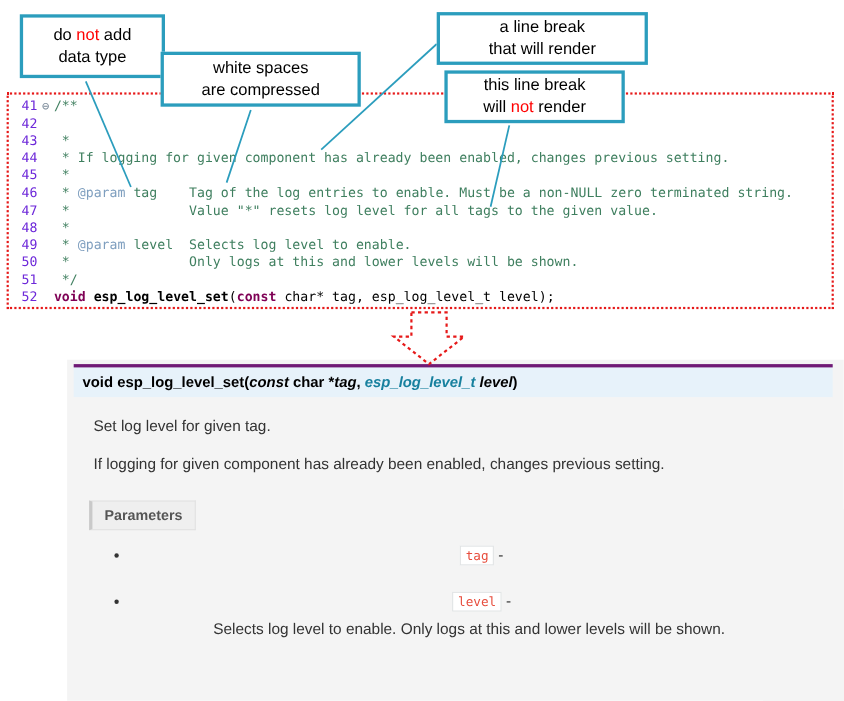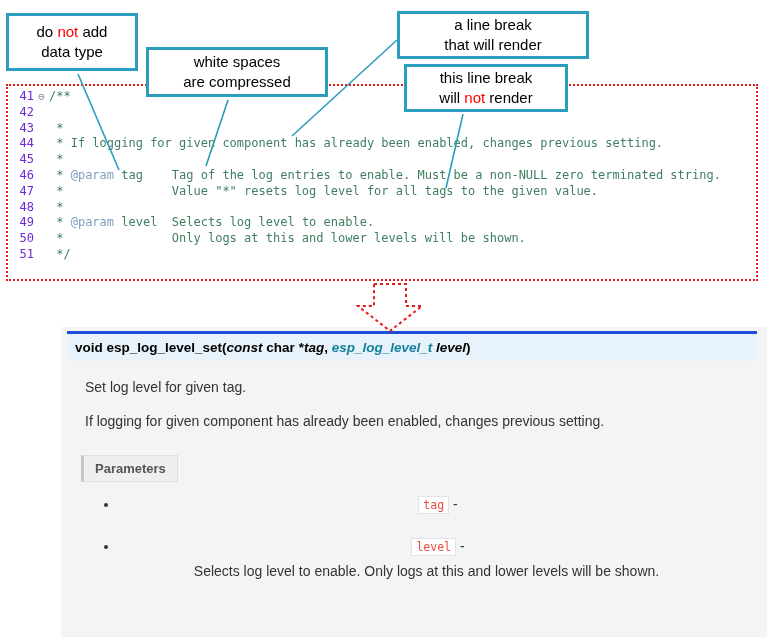--- a/index.html
+++ b/index.html
@@ -5,21 +5,21 @@
   html,body{margin:0;padding:0;background:#fff;}
   body{width:767px;height:637px;overflow:hidden;font-family:"Liberation Sans",sans-serif;}
   .page{position:relative;width:767px;height:637px;background:#fff;}
 
   
   .callout{position:absolute;box-sizing:border-box;border:3px solid #2b9dbd;background:#fff;
     display:flex;align-items:center;justify-content:center;text-align:center;
     font-size:15px;color:#000;line-height:1.35;z-index:4;}
   .callout .seg{white-space:pre-line;}
   .red-text{color:#f00;}
-  #callout-1{left:6px;top:13px;width:132px;height:58px;}
+  #callout-1{left:18px;top:13px;width:132px;height:58px;}
   #callout-2{left:146px;top:47px;width:182px;height:50px;}
   #callout-3{left:397px;top:11px;width:192px;height:48px;}
   #callout-4{left:404px;top:64px;width:164px;height:48px;}
 
   
   .code-panel{position:absolute;left:6px;top:84px;width:752px;height:197px;box-sizing:border-box;
     border:2px dotted #e61919;background:#fff;padding:3px 0 0 2px;
     font-family:"DejaVu Sans Mono",monospace;font-size:12px;line-height:15.8px;z-index:1;}
   .code-line{display:flex;white-space:pre;}
   .ln{width:24px;text-align:right;color:#6d28d9;flex:none;}
@@ -30,21 +30,21 @@
   .keyword{color:#7f0055;font-weight:bold;}
   .func{color:#000;font-weight:bold;}
   .plain{color:#000;}
 
   
   .overlay{position:absolute;left:0;top:0;width:767px;height:637px;pointer-events:none;z-index:3;}
 
   
   .doc-panel{position:absolute;left:61px;top:327px;width:706px;height:310px;box-sizing:border-box;
     background:#f4f4f4;padding:4px 10px 0 6px;z-index:1;color:#333;}
-  .sig{background:#e7f2fa;border-top:3px solid #1d4ed8;padding:6px 8px;font-size:13.5px;
+  .sig{background:#e7f2fa;border-top:3px solid #701a75;padding:6px 8px;font-size:13.5px;
     font-weight:bold;color:#000;}
   .s-const,.s-param{font-style:italic;}
   .s-type{color:#17809e;font-style:italic;}
   .doc-body{padding-left:18px;}
   .doc-p{font-size:14px;color:#333;margin:18px 0;max-width:645px;}
   .params-label{display:inline-block;background:#efefef;border:1px solid #e1e1e1;
     border-left:3px solid #c9c9c9;padding:5px 11px;font-weight:bold;font-size:13px;color:#555;
     margin:8px 0 2px -4px;}
   .params-list{margin:12px 0 0 14px;padding-left:20px;list-style:disc;text-align:center;}
   .params-list li{margin-bottom:26px;font-size:14px;color:#333;}
@@ -89,20 +89,21 @@
         <div class="code-line"><span class="ln">42</span><span class="fold"></span></div>
         <div class="code-line"><span class="ln">43</span><span class="fold"></span><span class="code-text"><span class="comment"> *</span></span></div>
         <div class="code-line"><span class="ln">44</span><span class="fold"></span><span class="code-text"><span class="comment"> * If logging for given component has already been enabled, changes previous setting.</span></span></div>
         <div class="code-line"><span class="ln">45</span><span class="fold"></span><span class="code-text"><span class="comment"> *</span></span></div>
         <div class="code-line"><span class="ln">46</span><span class="fold"></span><span class="code-text"><span class="comment"> * </span><span class="doctag">@param</span><span class="comment"> tag    Tag of the log entries to enable. Must be a non-NULL zero terminated string.</span></span></div>
         <div class="code-line"><span class="ln">47</span><span class="fold"></span><span class="code-text"><span class="comment"> *               Value "*" resets log level for all tags to the given value.</span></span></div>
         <div class="code-line"><span class="ln">48</span><span class="fold"></span><span class="code-text"><span class="comment"> *</span></span></div>
         <div class="code-line"><span class="ln">49</span><span class="fold"></span><span class="code-text"><span class="comment"> * </span><span class="doctag">@param</span><span class="comment"> level  Selects log level to enable.</span></span></div>
         <div class="code-line"><span class="ln">50</span><span class="fold"></span><span class="code-text"><span class="comment"> *               Only logs at this and lower levels will be shown.</span></span></div>
         <div class="code-line"><span class="ln">51</span><span class="fold"></span><span class="code-text"><span class="comment"> */</span></span></div>
+        <div class="code-line"><span class="ln">52</span><span class="fold"></span><span class="code-text"><span class="keyword">void</span><span class="plain"> </span><span class="func">esp_log_level_set</span><span class="plain">(</span><span class="keyword">const</span><span class="plain"> char* tag, esp_log_level_t level);</span></span></div>
       </div>
   </div>
 
   <div class="doc-panel">
     <div class="sig" id="signature"><span class="s-kw">void </span><span class="s-name">esp_log_level_set</span><span class="s-plain">(</span><span class="s-const">const</span><span class="s-plain">  char *</span><span class="s-param">tag</span><span class="s-plain">, </span><span class="s-type">esp_log_level_t</span><span class="s-plain"> </span><span class="s-param">level</span><span class="s-plain">)</span></div>
     <div class="doc-body">
       <p class="doc-p">Set log level for given tag.</p>
       <p class="doc-p">If logging for given component has already been enabled, changes previous setting.</p>
       <div class="params-label">Parameters</div>
       <ul class="params-list" id="params-list">

